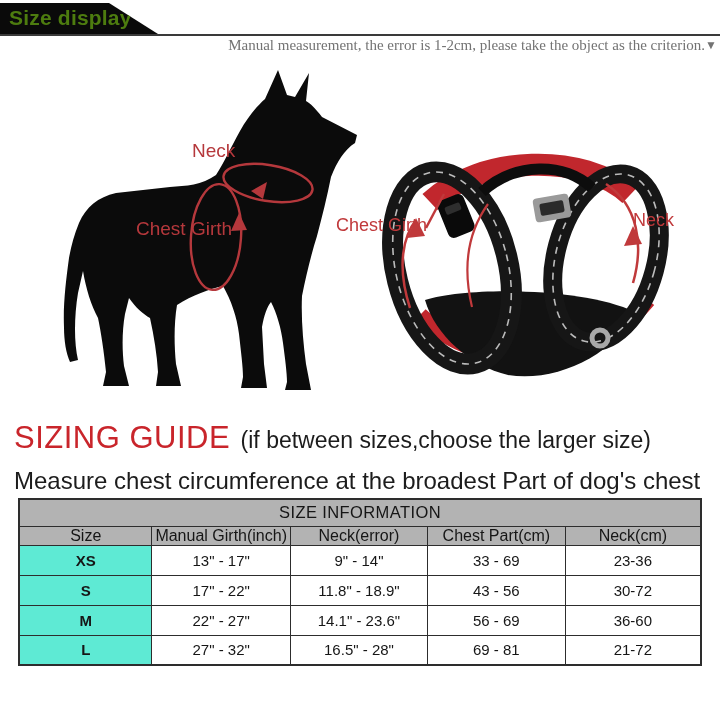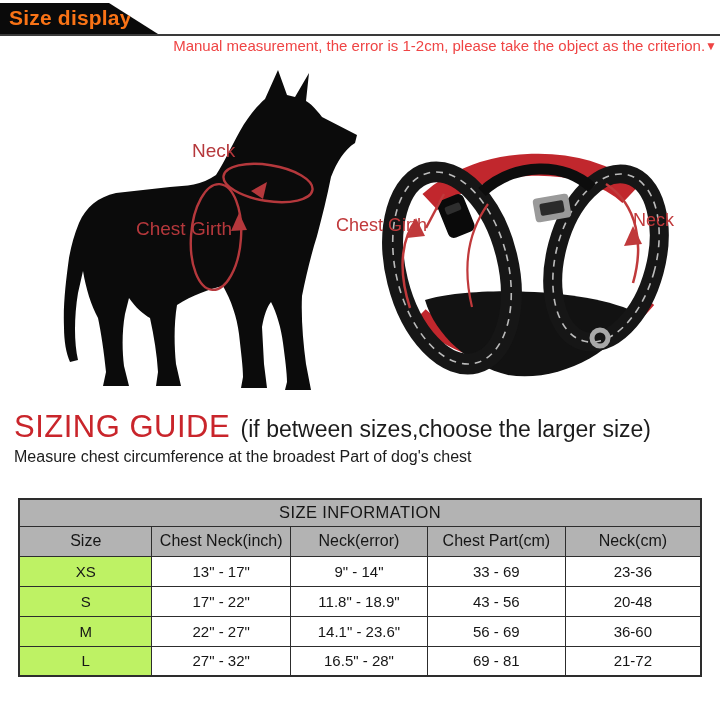--- a/index.html
+++ b/index.html
@@ -11,50 +11,51 @@
     background: #ffffff;
     overflow: hidden;
   }
 
   
   .banner {
     position: absolute; left: 0; top: 3px;
     width: 158px; height: 31px;
     background: #0a0a0a;
     clip-path: polygon(0 0, 69% 0, 100% 100%, 0 100%);
-    color: #f97316;
+    color: #4d7c0f;
     font-size: 21px; font-weight: 600;
     line-height: 30px;
     padding-left: 9px;
     letter-spacing: .2px;
   }
   .top-rule {
     position: absolute; left: 0; top: 34px;
     width: 720px; height: 2px; background: #3a3a3a;
   }
   .notice {
     position: absolute; top: 37px; right: 3px;
-    font-size: 15px; color: #ef4444;
+    font-size: 15px; color: #737373;
     white-space: nowrap;
+    font-family: Liberation Serif, serif;
   }
   .notice .tri { font-size: 12px; vertical-align: 10%; }
 
   
   .dog-fig { position: absolute; left: 10px; top: 55px; }
   .harness-fig { position: absolute; left: 330px; top: 140px; }
 
   
   .guide {
-    position: absolute; left: 14px; top: 409px; width: 700px;
+    position: absolute; left: 14px; top: 420px; width: 700px;
     color: #1c1c1c;
   }
   .guide .line1 { white-space: nowrap; }
   .guide .title { color: #c9252b; font-size: 31px; font-weight: 500; letter-spacing: .5px; }
   .guide .subtitle { color: #1c1c1c; font-size: 23px; margin-left: 6px; }
-  .guide .instruction { font-size: 16px; margin-top: 3px; white-space: nowrap; }
+  .guide .instruction { font-size: 24px; margin-top: 11px; white-space: nowrap; }
 
   
   table.size-table {
     position: absolute; left: 18px; top: 498px;
     width: 684px;
     border-collapse: collapse;
     table-layout: fixed;
     font-size: 15px; color: #161616;
   }
   table.size-table th, table.size-table td {
@@ -64,25 +65,25 @@
   }
   .tbl-title th {
     background: #b3b3b3;
     height: 27px;
     font-size: 16.5px;
     letter-spacing: .4px;
     margin-top: 24px;
   }
   .tbl-head th {
     background: #b3b3b3;
-    height: 30px;
+    height: 19px;
     font-size: 16px;
   }
   .tbl-row td { height: 30px; background: #ffffff; }
-  .tbl-row td.size-col { background: #bef264; }
+  .tbl-row td.size-col { background: #5eead4; font-weight: bold; }
   table.size-table { border: 2px solid #2d2d2d; }
 </style>
 </head>
 <body>
 
 <div class="canvas">
 
   <div class="banner">
     <span>Size display</span>
   </div>
@@ -175,38 +176,38 @@
         <col style="width:20.1%">
         <col style="width:20.2%">
         <col style="width:19.9%">
     </colgroup>
     <tbody>
         <tr class="tbl-title">
       <th colspan="5">SIZE INFORMATION</th>
     </tr>
     <tr class="tbl-head">
       <th>Size</th>
-      <th>Chest Neck(inch)</th>
+      <th>Manual Girth(inch)</th>
       <th>Neck(error)</th>
       <th>Chest Part(cm)</th>
       <th>Neck(cm)</th>
     </tr>
     <tr class="tbl-row">
       <td class="size-col">XS</td>
       <td>13" - 17"</td>
       <td>9" - 14"</td>
       <td>33 - 69</td>
       <td>23-36</td>
     </tr>
     <tr class="tbl-row">
       <td class="size-col">S</td>
       <td>17" - 22"</td>
       <td>11.8" - 18.9"</td>
       <td>43 - 56</td>
-      <td>20-48</td>
+      <td>30-72</td>
     </tr>
     <tr class="tbl-row">
       <td class="size-col">M</td>
       <td>22" - 27"</td>
       <td>14.1" - 23.6"</td>
       <td>56 - 69</td>
       <td>36-60</td>
     </tr>
     <tr class="tbl-row">
       <td class="size-col">L</td>

